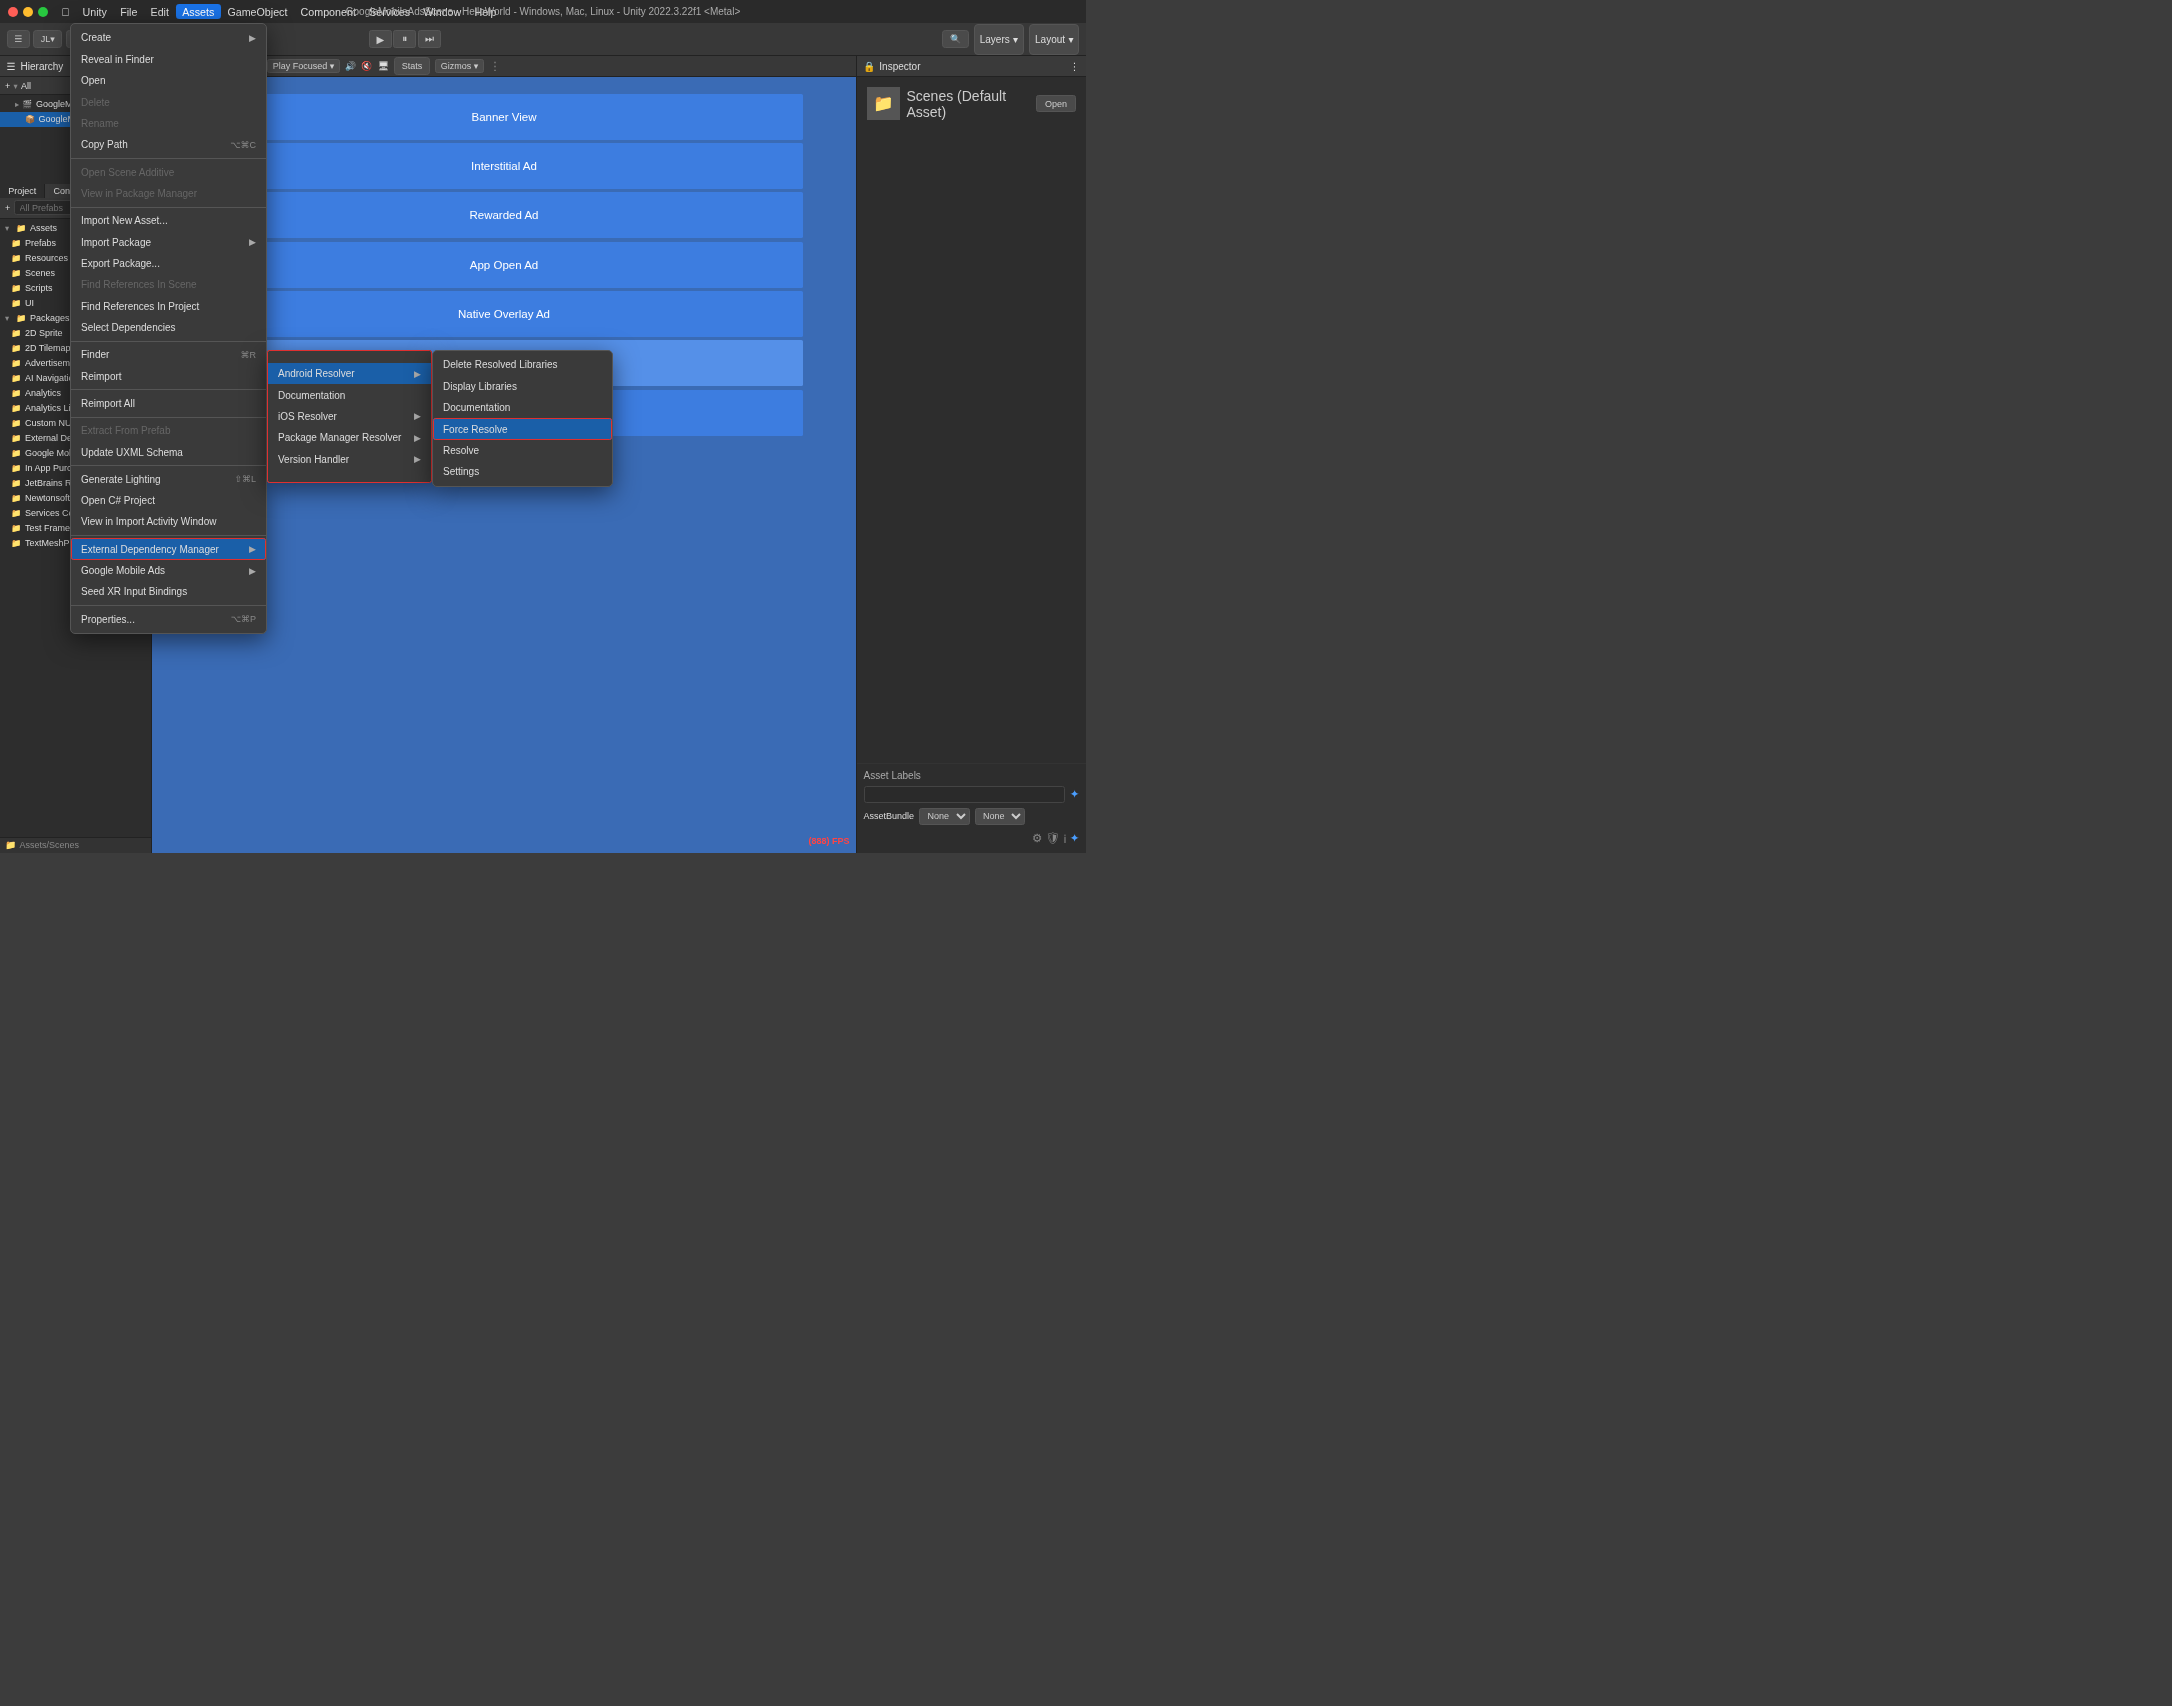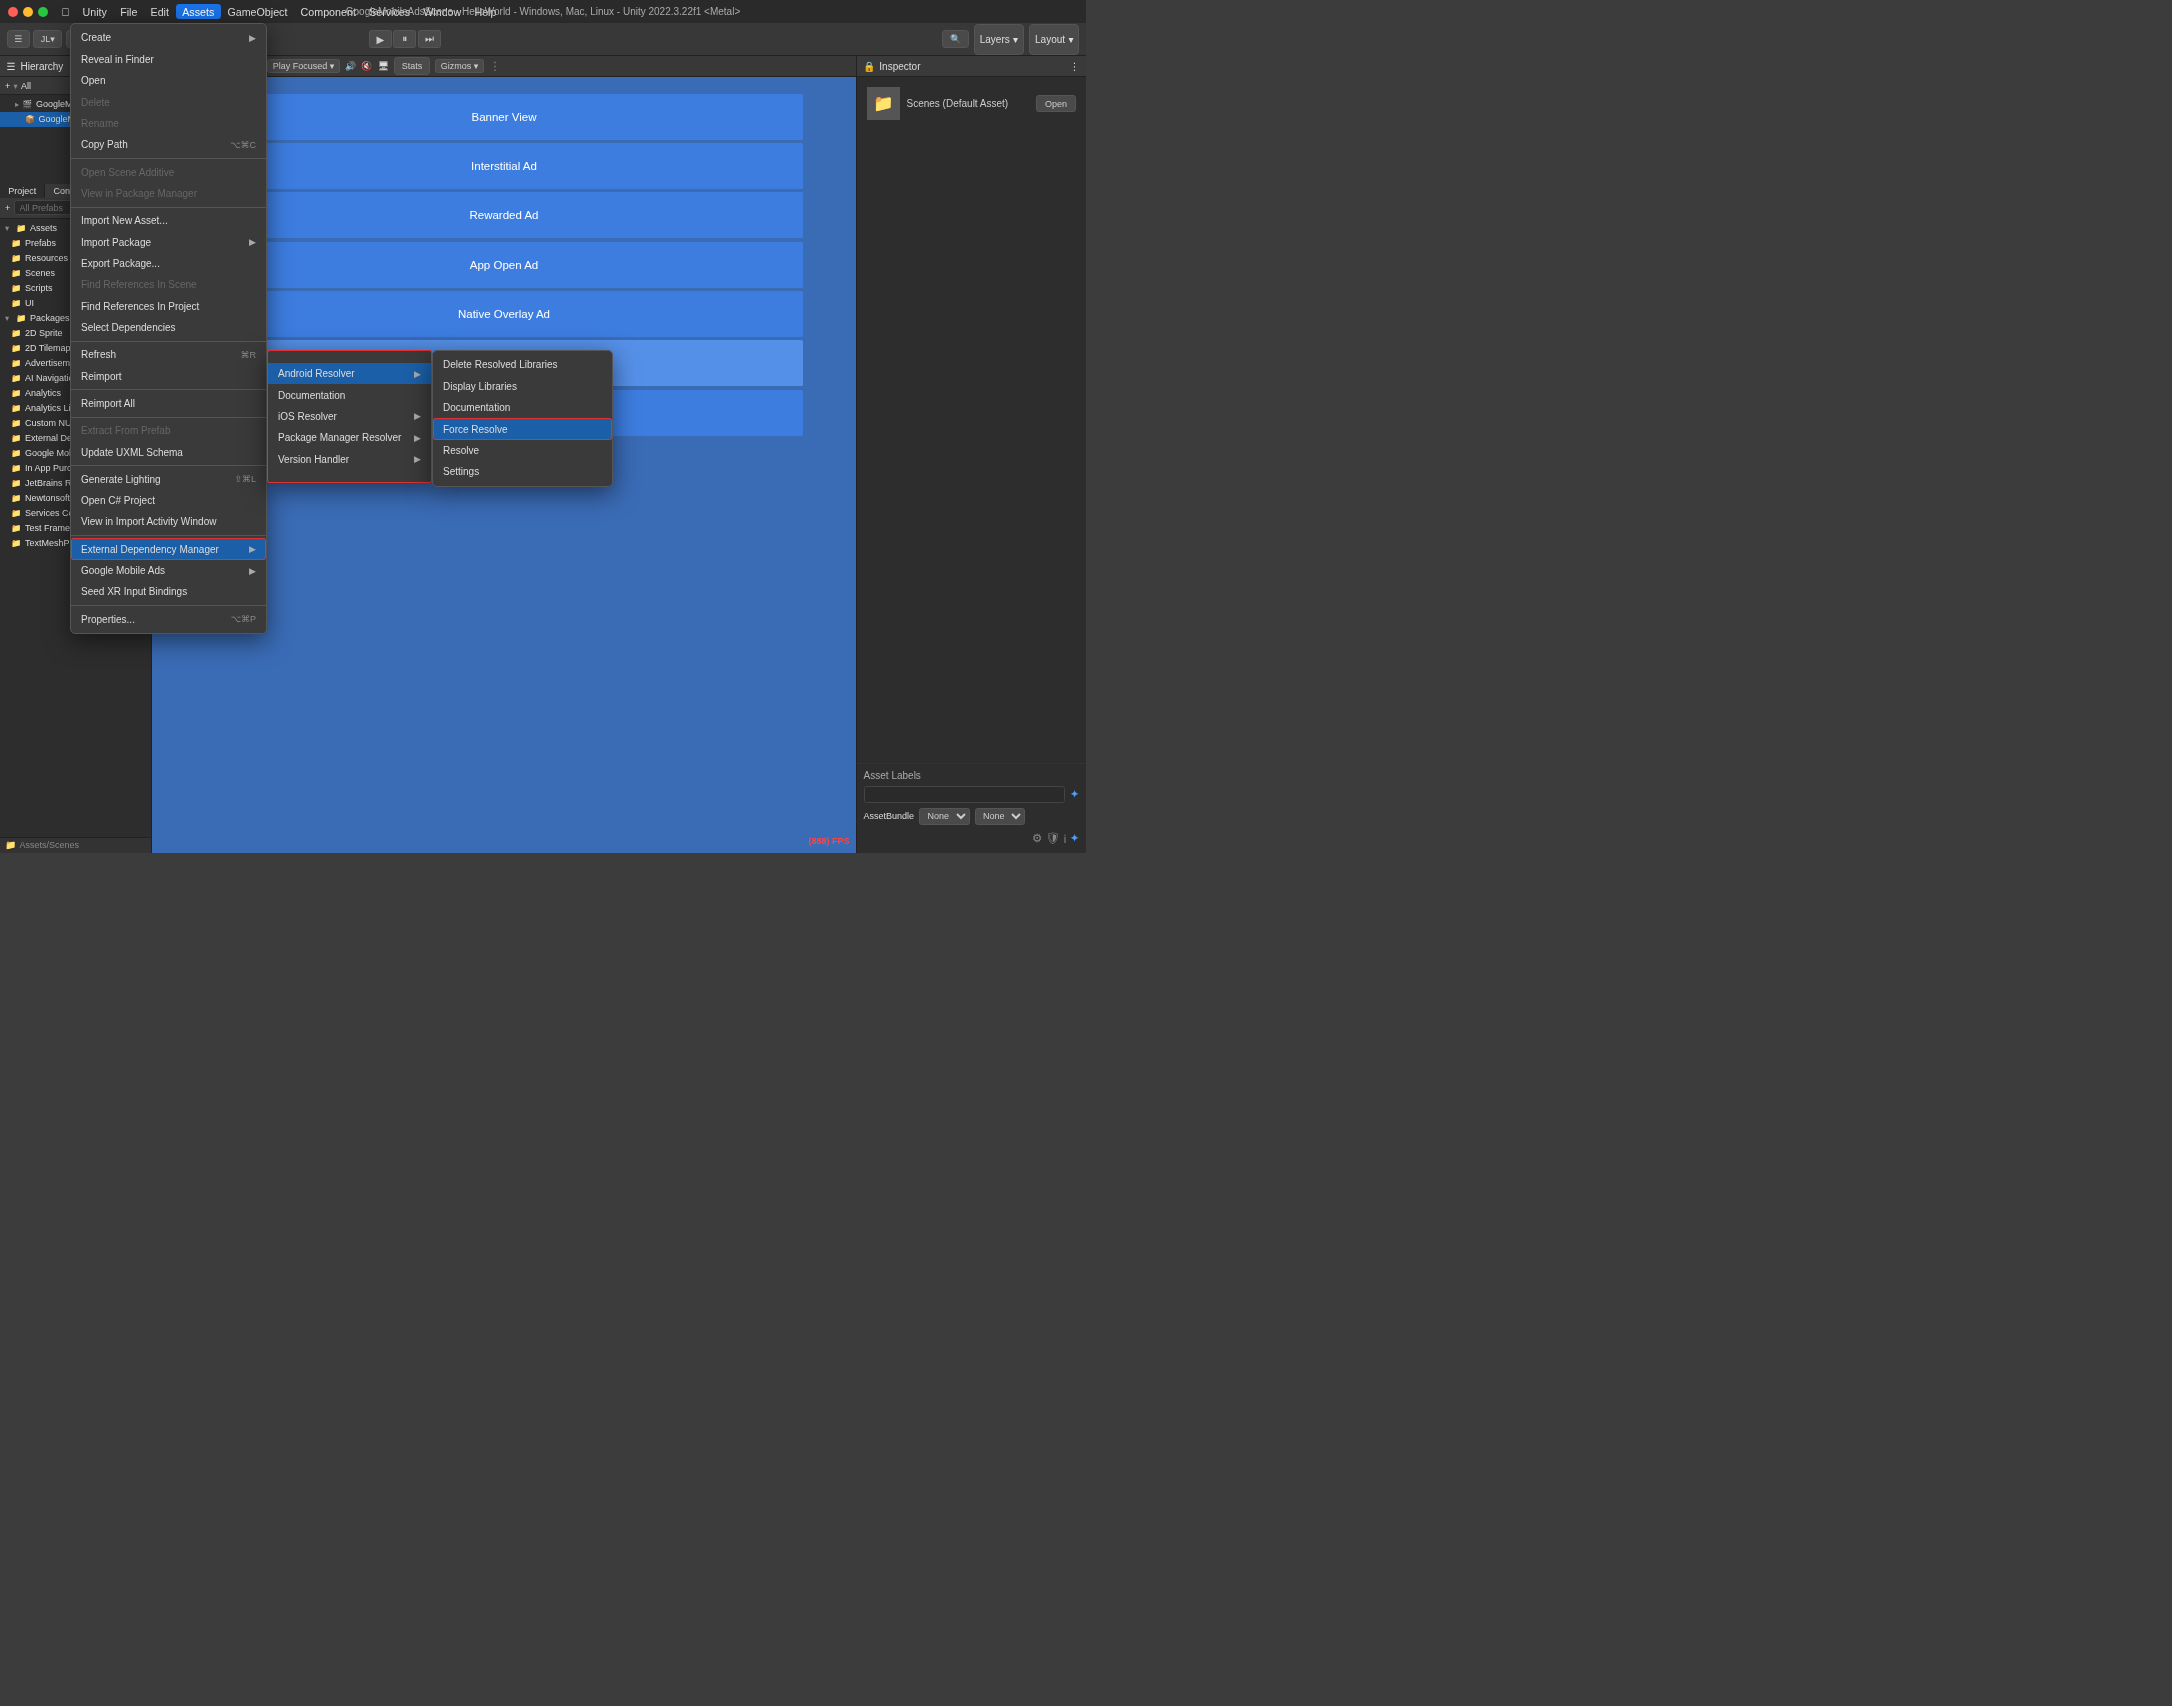--- a/index.html
+++ b/index.html
@@ -341,21 +341,21 @@
       height: 33px;
       background: #555;
       display: flex;
       align-items: center;
       justify-content: center;
       font-size: 16.5px;
     }
     .asset-info {
       flex: 1;
     }
-    .asset-name { font-size: 10px; color: #ccc; }
+    .asset-name { font-size: 14px; color: #ccc; }
     .open-btn {
       background: #4a4a4a;
       border: 0.8px solid #555;
       border-radius: 2.5px;
       color: #ccc;
       padding: 2.5px 8.2px;
       font-size: 9px;
       cursor: pointer;
       float: right;
     }
@@ -777,21 +777,21 @@
       <span>Find References In Scene</span>
     </div>
     <div class="ctx-item">
       <span>Find References In Project</span>
     </div>
     <div class="ctx-item">
       <span>Select Dependencies</span>
     </div>
     <div class="ctx-separator"></div>
     <div class="ctx-item">
-      <span>Refresh</span>
+      <span>Finder</span>
       <span class="ctx-shortcut">⌘R</span>
     </div>
     <div class="ctx-item">
       <span>Reimport</span>
     </div>
     <div class="ctx-separator"></div>
     <div class="ctx-item">
       <span>Reimport All</span>
     </div>
     <div class="ctx-separator"></div>

